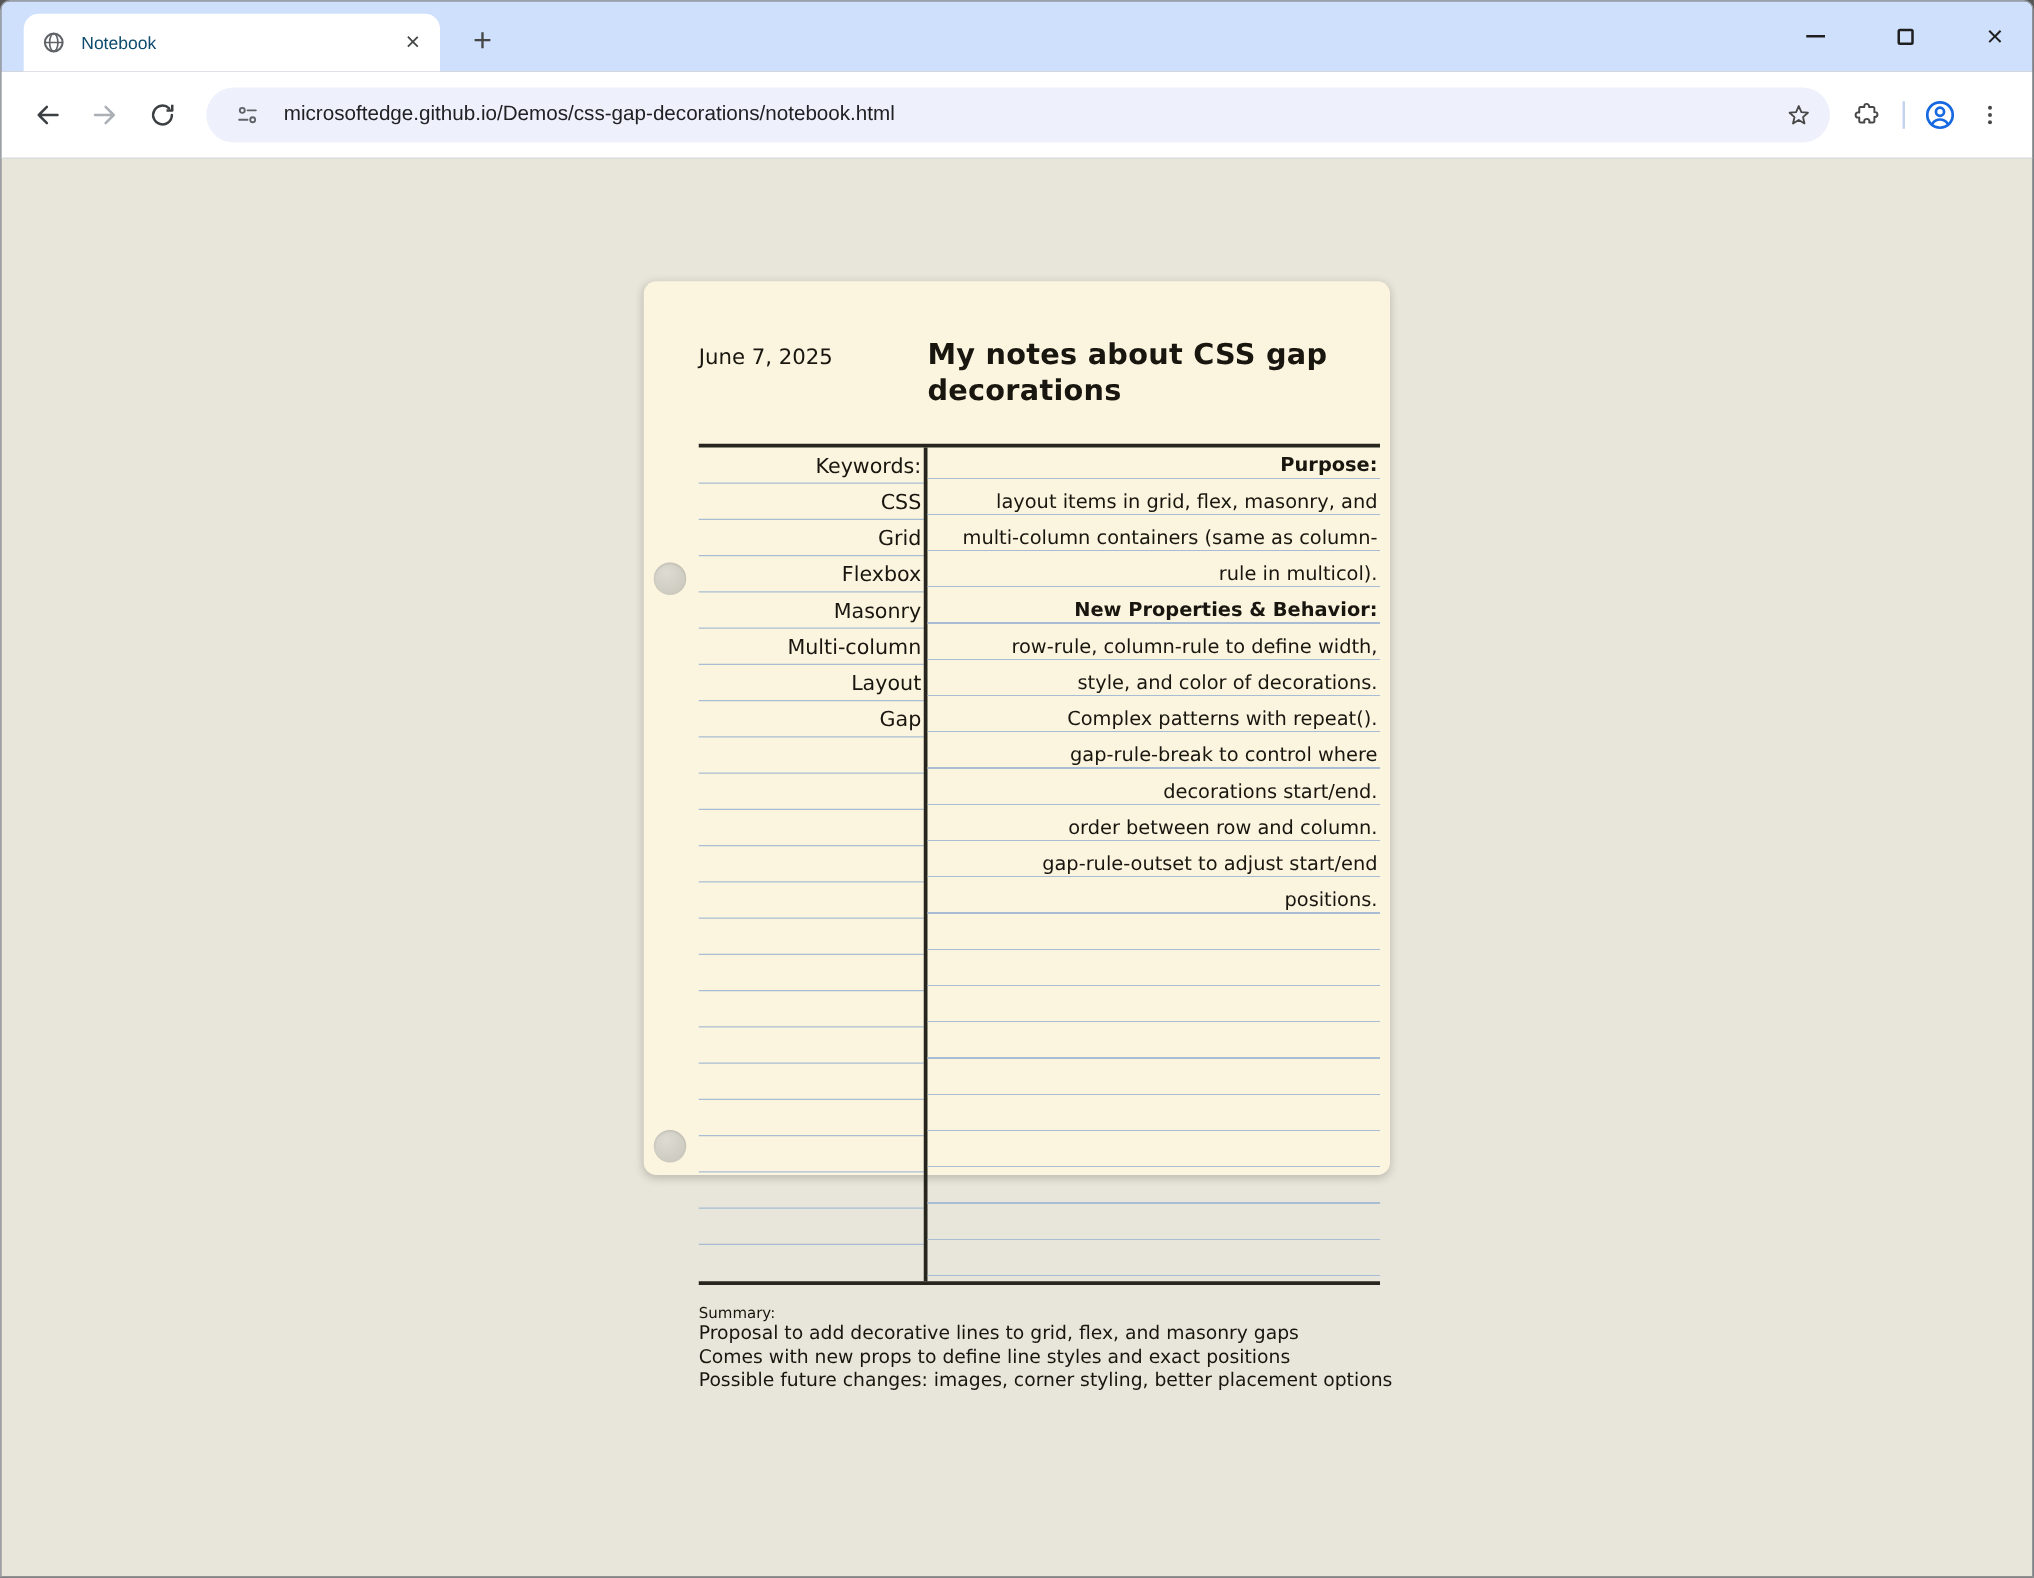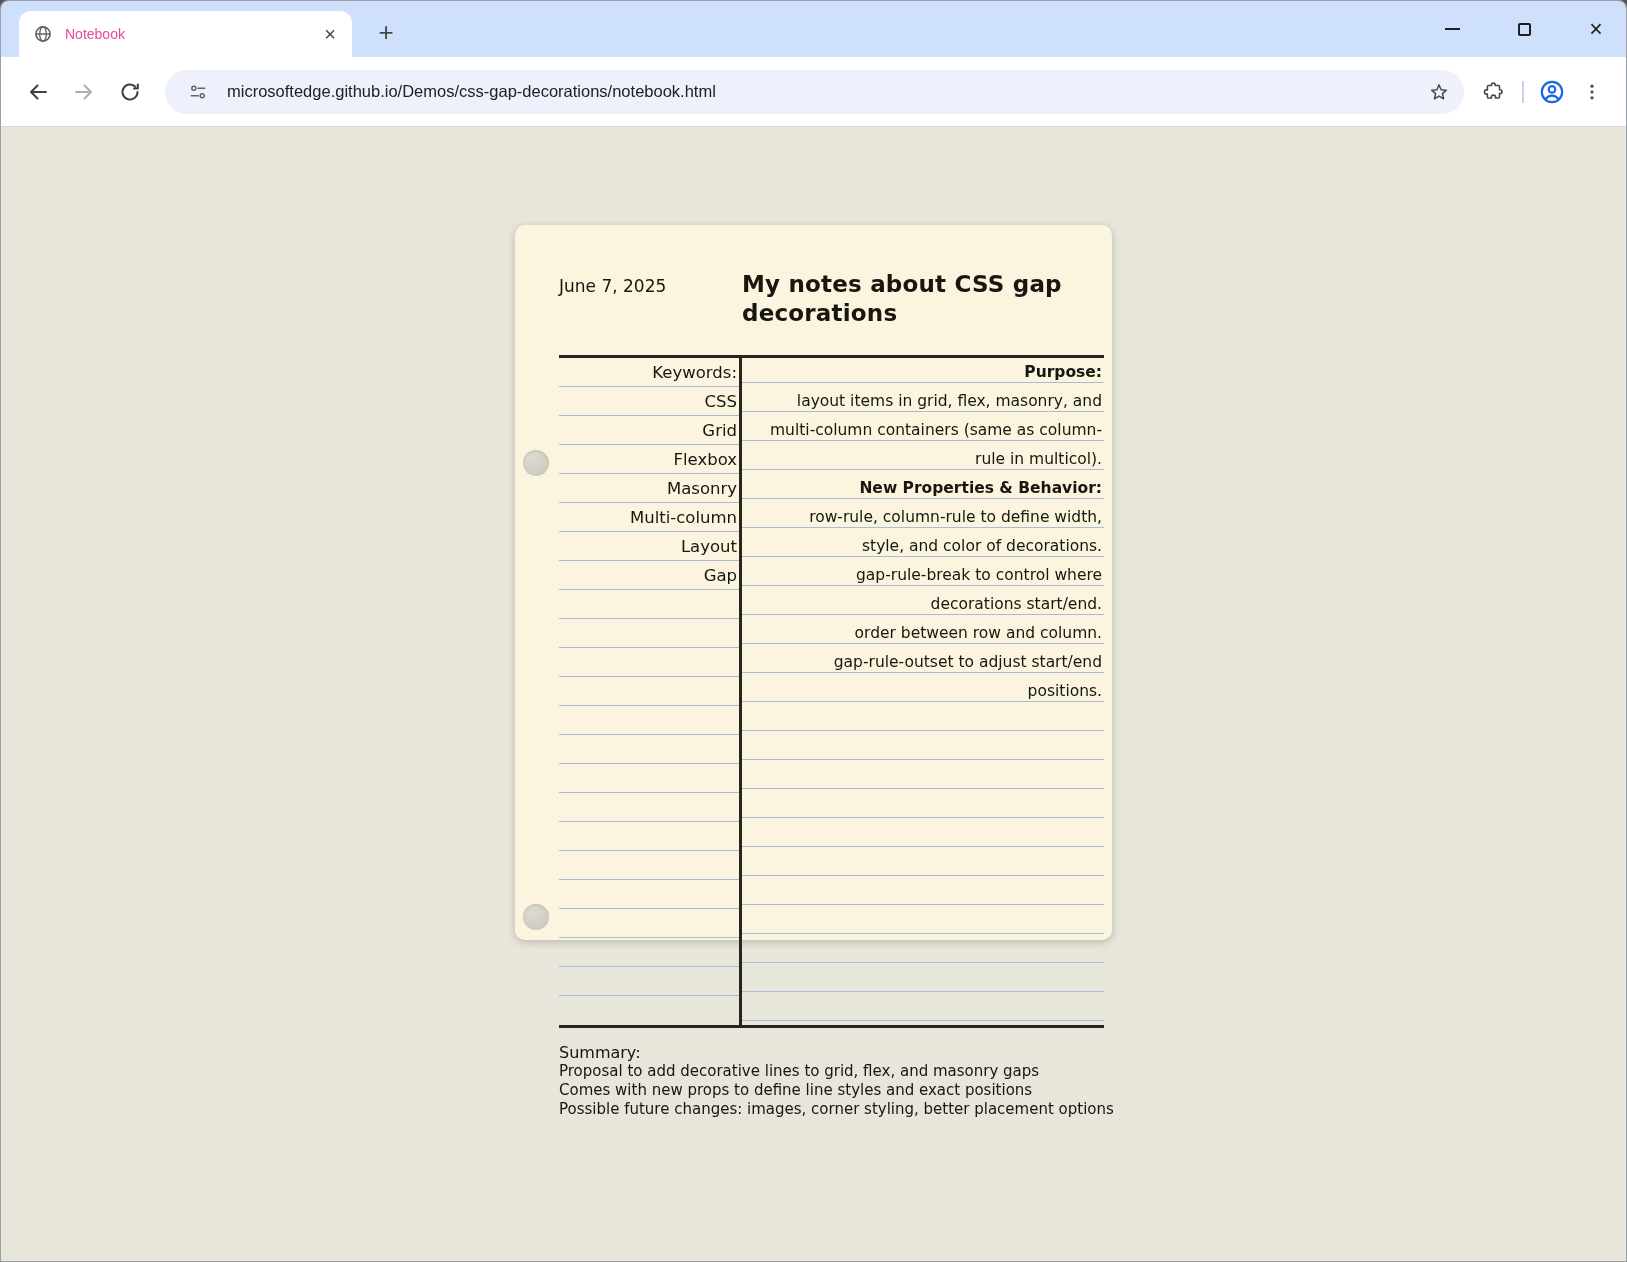--- a/index.html
+++ b/index.html
@@ -7,21 +7,21 @@
   body { width:1627px; height:1262px; font-family:"Liberation Sans", sans-serif; overflow:hidden; }
 
   .window { width:1627px; height:1262px; display:flex; flex-direction:column;
             border:1px solid #9aa0a6; border-radius:8px 8px 0 0; overflow:hidden; }
 
   
   .titlebar { position:relative; height:56px; background:#cfe0fd; flex:none; }
   .tab { position:absolute; left:18px; top:10px; width:333px; height:46px;
          background:#ffffff; border-radius:12px 12px 0 0; display:flex; align-items:center;
          padding:0 10px 0 14px; }
-  .tab-title { font-size:14px; color:#ec4899; margin-left:12px; flex:1; white-space:nowrap; overflow:hidden; }
+  .tab-title { font-size:14px; color:#0c4a6e; margin-left:12px; flex:1; white-space:nowrap; overflow:hidden; }
   .tab-close { font-size:20px; line-height:1; color:#444746; padding:0 6px; cursor:default; }
   .new-tab { position:absolute; left:368px; top:14px; width:34px; height:34px; display:flex;
              align-items:center; justify-content:center; font-size:26px; color:#444746; border-radius:50%; }
   .win-controls { position:absolute; right:18px; top:0; height:56px; display:flex; align-items:center; gap:48px; }
   .wc { display:flex; align-items:center; justify-content:center; width:24px; height:24px; }
   .wc-min-glyph { display:block; width:15px; height:0; border-top:2px solid #1f1f1f; }
   .wc-max-glyph { display:block; width:13px; height:13px; border:2px solid #1f1f1f; border-radius:2px; }
   .wc-close-glyph { font-size:23px; color:#1f1f1f; line-height:1; }
 
   
@@ -59,21 +59,21 @@
   .col-right { flex:1; min-width:0;
       background-image:repeating-linear-gradient(to bottom,
         transparent 0px, transparent 24px, #a8bdd3 24px, #a8bdd3 25px, transparent 25px, transparent 29px); }
   .trow { height:29px; display:flex; align-items:flex-end; white-space:nowrap; overflow:visible;justify-content:flex-end; }
   .lrow { border-bottom:1px solid #a8bdd3; padding:0 2px 4px 4px; font-size:16.5px; }
   .lrow:last-child { border-bottom:none; }
   .rrow { padding:0 2px 6px 9px; font-size:15.5px; }
   .trow .bold { font-weight:bold; }
 
   .summary { margin-top:15px; padding-right:4px; }
-  .summary-label { font-size:16px; }
+  .summary-label { font-size:12px; }
   .summary-line { font-size:15px; margin-top:0; line-height:19px; white-space:nowrap; }
 </style>
 </head>
 <body>
 
 <div class="window">
 
   <div class="titlebar">
     <div class="tab">
       <span style="display:flex;">
@@ -226,20 +226,23 @@
             <div class="trow rrow">
               <span class="bold">New Properties &amp; Behavior:</span>
             </div>
             <div class="trow rrow">
               <span>row-rule, column-rule to define width,</span>
             </div>
             <div class="trow rrow">
               <span>style, and color of decorations.</span>
             </div>
             <div class="trow rrow">
+              <span>Complex patterns with repeat().</span>
+            </div>
+            <div class="trow rrow">
               <span>gap-rule-break to control where</span>
             </div>
             <div class="trow rrow">
               <span>decorations start/end.</span>
             </div>
             <div class="trow rrow">
               <span>order between row and column.</span>
             </div>
             <div class="trow rrow">
               <span>gap-rule-outset to adjust start/end</span>

